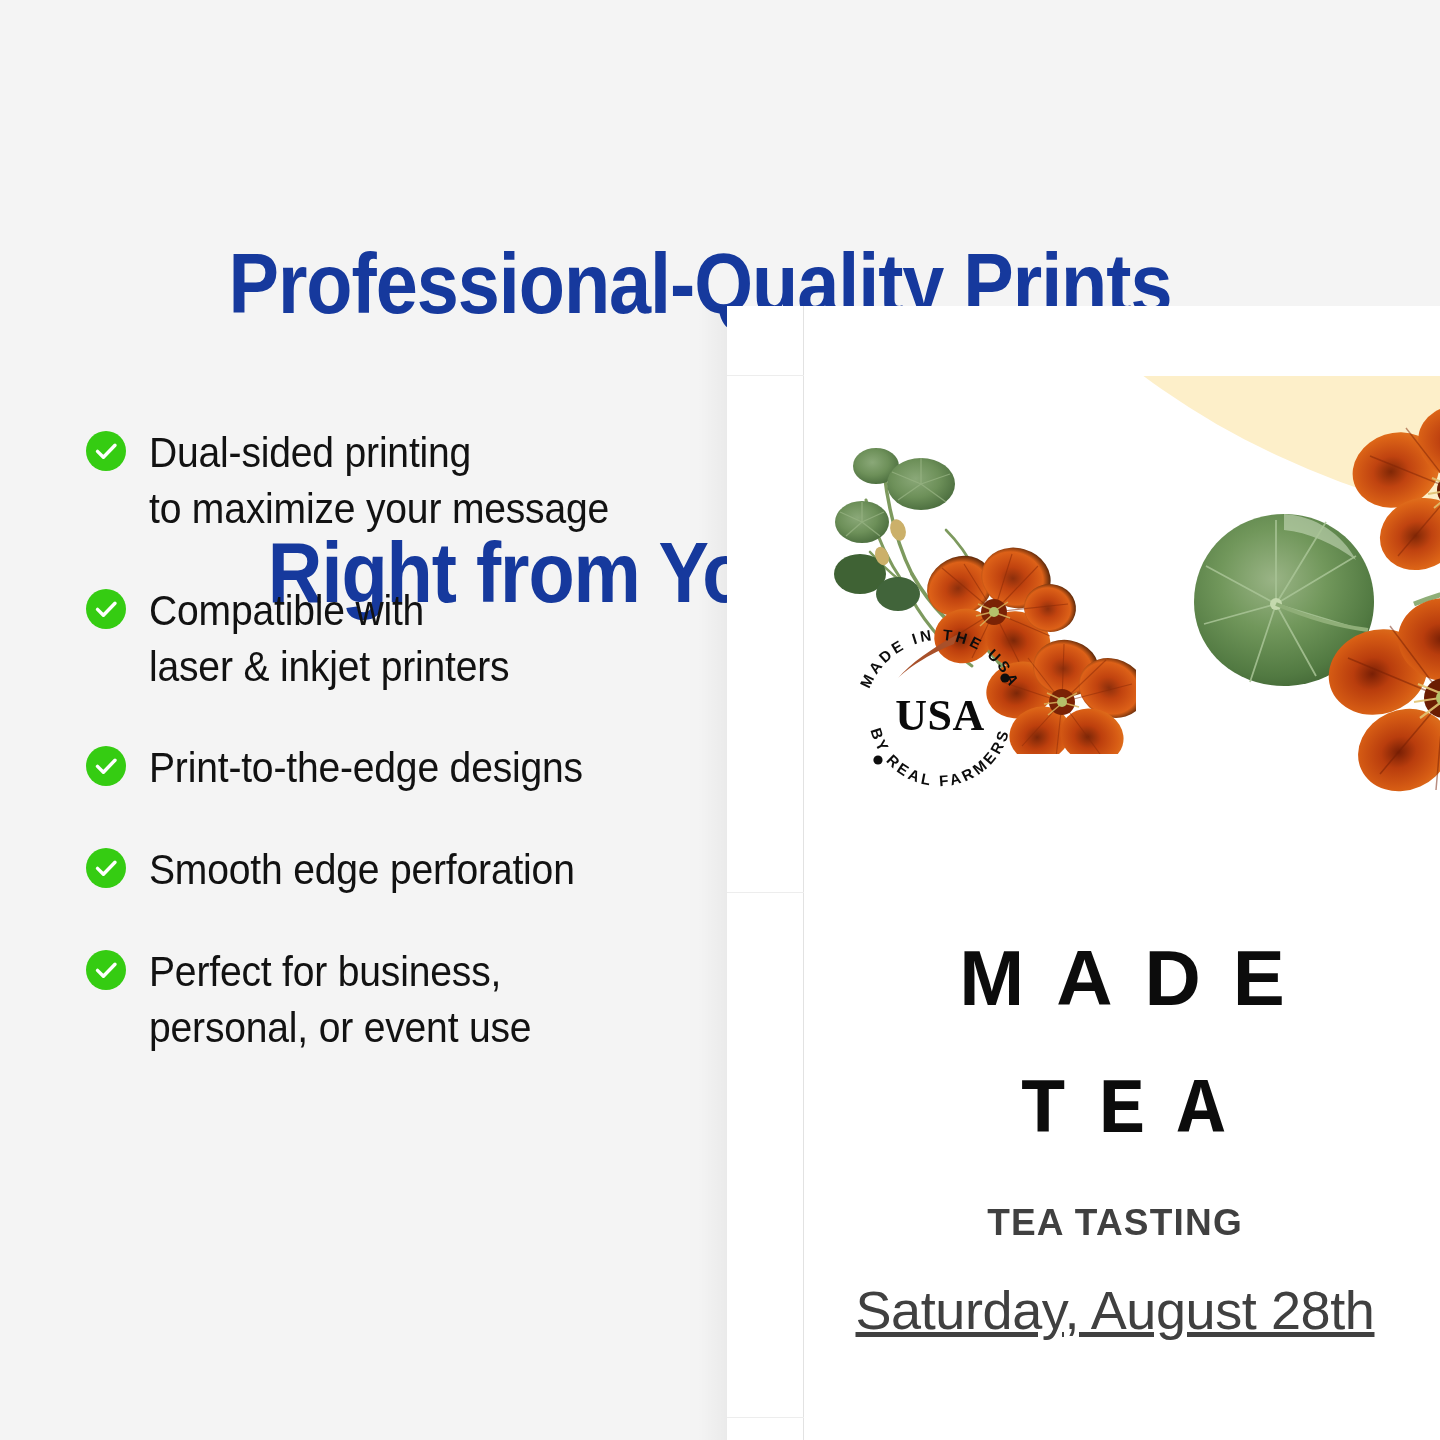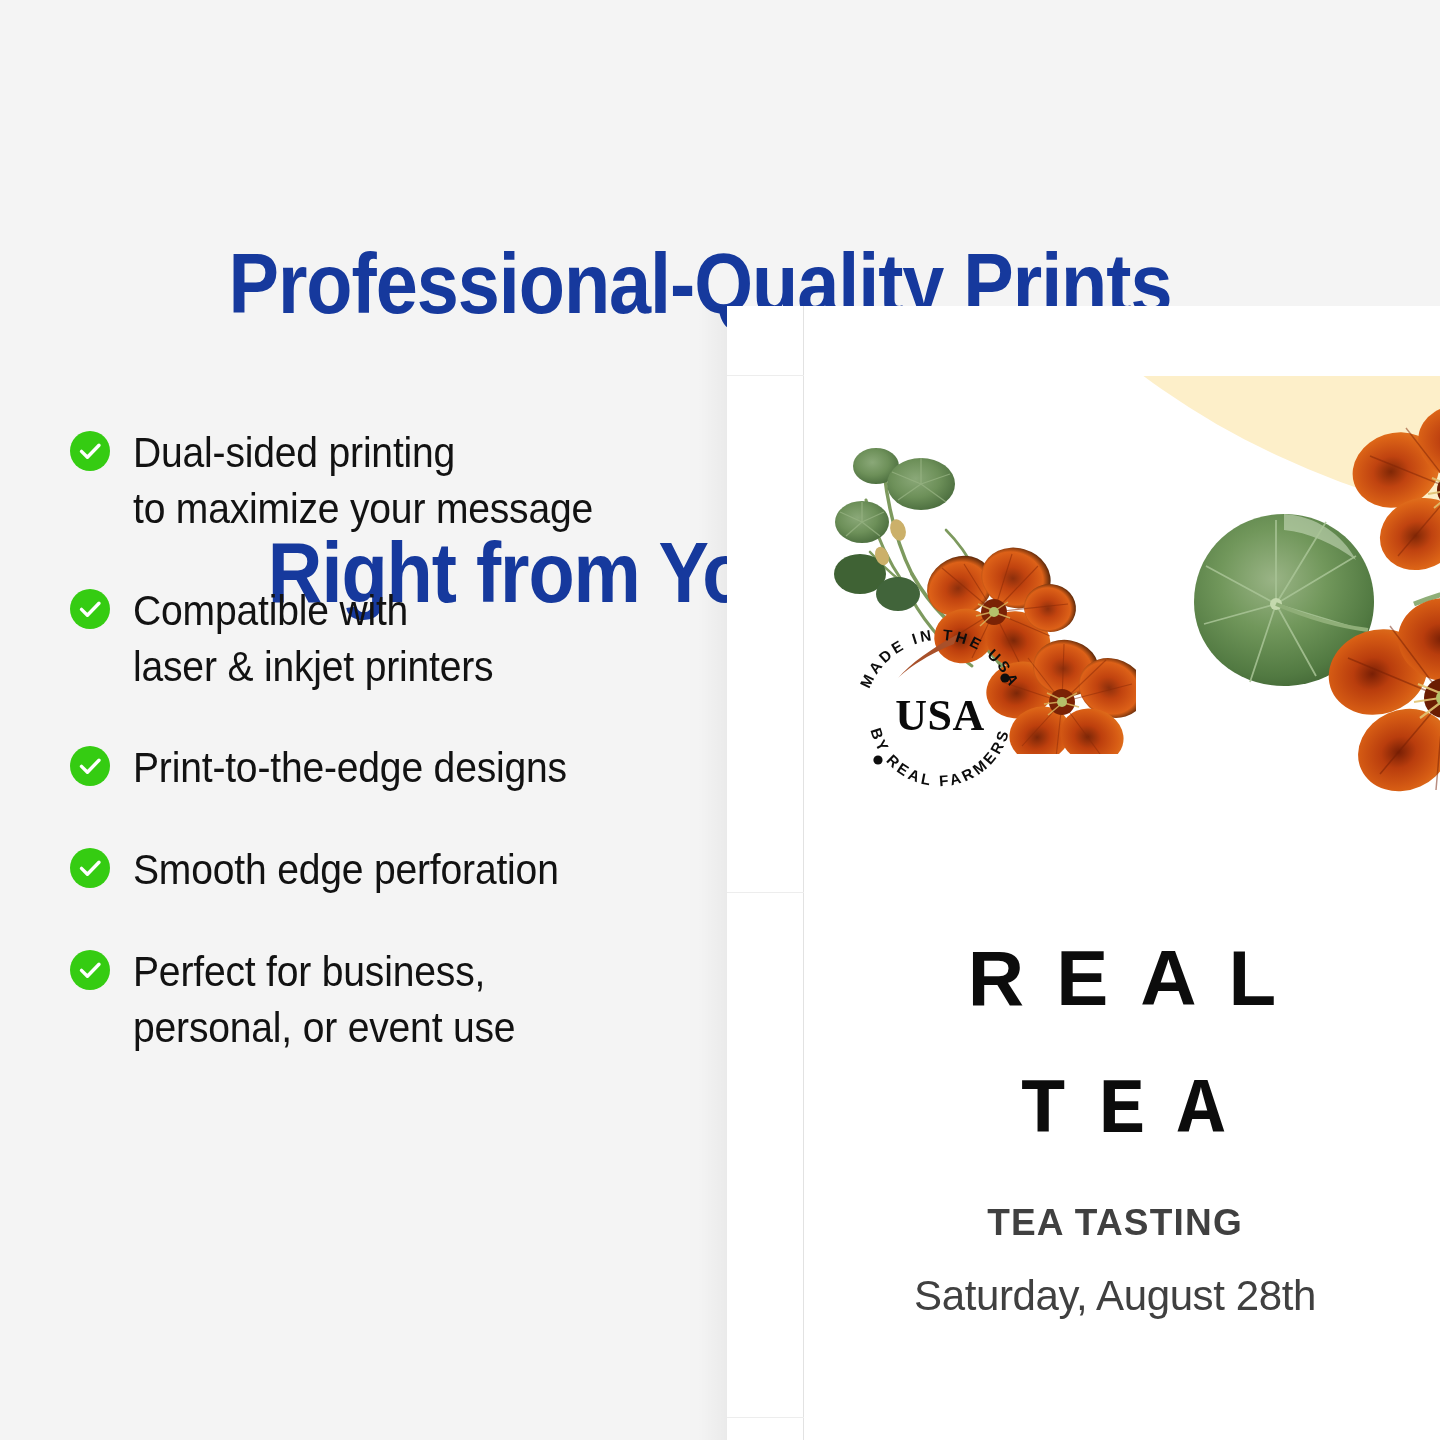--- a/index.html
+++ b/index.html
@@ -39,21 +39,21 @@
     letter-spacing: -1.2px;
     transform: scaleX(0.88);
     transform-origin: 50% 0;
     white-space: pre;
   }
   .headline .hl-line { display: block; }
 
   
   .features {
     position: absolute;
-    left: 70px;
+    left: 86px;
     top: 425px;
     width: 600px;
   }
   .feature-row {
     display: flex;
     align-items: flex-start;
     margin-bottom: 46px;
   }
   .feature-row:last-child { margin-bottom: 4px; }
 
@@ -200,26 +200,27 @@
   .event-kicker {
     font-family: "Liberation Sans", sans-serif;
     font-weight: bold;
     font-size: 37px;
     letter-spacing: 1.2px;
     display: block;
   }
   .event-date {
     font-family: "Liberation Sans", sans-serif;
     font-weight: normal;
-    font-size: 42px;
+    font-size: 54px;
     letter-spacing: -0.4px;
     line-height: 1.22;
     display: block;
-    margin-top: 26px;
+    margin-top: 34px;
     white-space: pre-line;
+    text-decoration: underline;
   }
 </style>
 </head>
 <body>
 
 <div id="stage">
 
   <div class="headline">
     <span class="hl-line">Professional-Quality Prints</span>
     <span class="hl-line">Right from Your Desktop</span>
@@ -483,21 +484,21 @@
           <text class="badge-ring-text">
             <textPath href="#arcBottom" startOffset="50%" text-anchor="middle">BY REAL FARMERS</textPath>
           </text>
           <circle cx="160" cy="58" r="4.6" fill="#0d0d0d"></circle>
           <circle cx="33" cy="140" r="4.6" fill="#0d0d0d"></circle>
           <text class="badge-core" x="95" y="110" text-anchor="middle">USA</text>
         </svg>
       </div>
 
       <div class="brand-block">
-        <span class="brand-aloha">REAL</span>
+        <span class="brand-aloha">MADE</span>
         <span class="brand-tea">TEA</span>
       </div>
 
       <div class="event-block">
         <span class="event-kicker">TEA TASTING</span>
         <span class="event-date"><span>Saturday, August 28th</span><br></span>
       </div>
 
     </div>
   </div>

